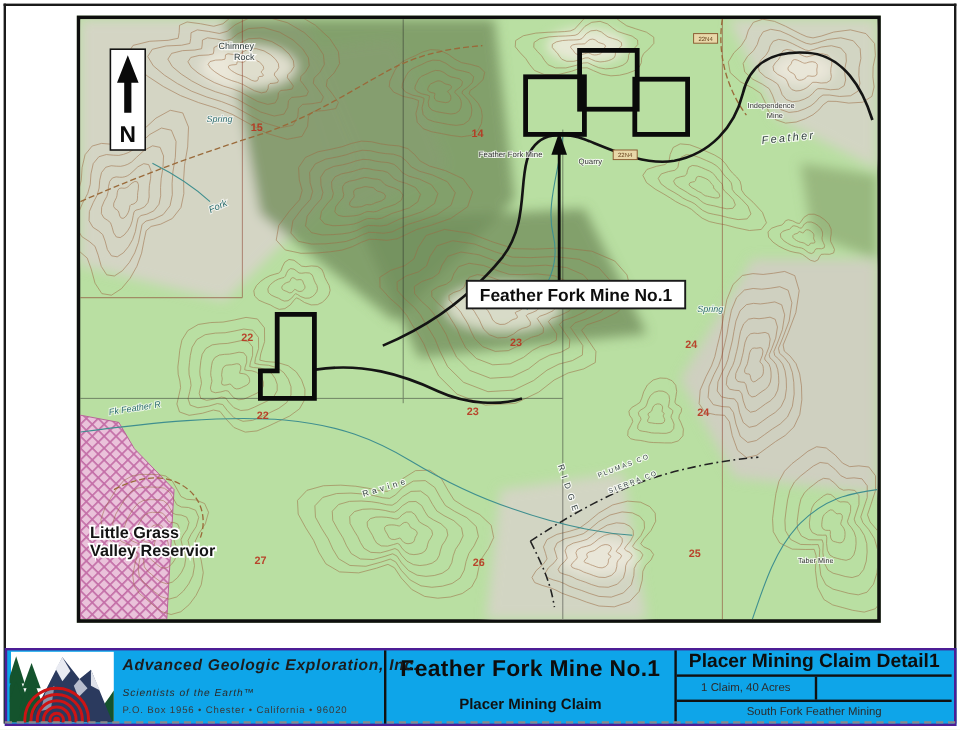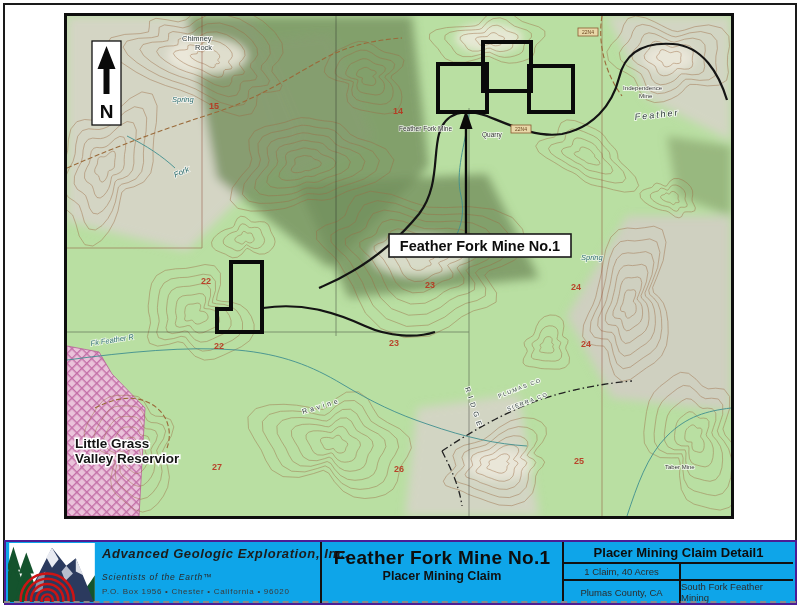--- a/index.html
+++ b/index.html
@@ -20,24 +20,24 @@
   
   .title-block{position:absolute;left:4px;top:540px;width:789px;height:61px;
     border:2px solid #4c1d95;display:flex;background:#0ea5e9;}
   .tb-left{position:relative;width:314px;box-sizing:border-box;padding:4px 4px 0 96px;}
   .tb-logo{position:absolute;left:2px;top:1px;width:88px;height:59px;}
   .company-name{font-size:13px;font-weight:bold;font-style:italic;letter-spacing:.6px;color:#1c1c1c;white-space:nowrap;}
   .company-tag{font-size:8.5px;font-style:italic;letter-spacing:.8px;color:#2a2a2a;margin-top:11px;}
   .company-addr{font-size:8px;letter-spacing:.7px;color:#3a3a3a;margin-top:4px;line-height:1.45;}
   .tb-center{width:242px;box-sizing:border-box;border-left:2px solid #111;text-align:center;padding-top:5px;}
   .tb-title{font-size:19px;font-weight:bold;color:#0d0d0d;letter-spacing:.3px;}
-  .tb-subtitle{font-size:12.5px;font-weight:bold;color:#111;margin-top:0;}
+  .tb-subtitle{font-size:12.5px;font-weight:bold;color:#111;margin-top:11px;}
   .tb-table{width:231px;box-sizing:border-box;border-left:2px solid #111;display:flex;flex-direction:column;}
   .tt-header{height:20px;border-bottom:2px solid #111;display:flex;align-items:center;justify-content:center;
-    font-size:13px;font-weight:bold;color:#0d0d0d;}
+    font-size:16px;font-weight:bold;color:#0d0d0d;}
   .tt-row{flex:1;display:flex;border-bottom:2px solid #111;}
   .tt-row:last-child{border-bottom:none;}
   .tt-cell{display:flex;align-items:center;justify-content:center;font-size:9.5px;color:#2c2c2c;}
   .tt-cell.c1{width:117px;border-right:2px solid #111;box-sizing:border-box;}
   .tt-cell.c2{flex:1;}
 </style>
 </head>
 <body>
 
 <div class="page">
@@ -303,20 +303,19 @@
       <div class="tb-title">Feather Fork Mine No.1</div>
       <div class="tb-subtitle">Placer Mining Claim</div>
     </div>
 
     <div class="tb-table">
       <div class="tt-header">Placer Mining Claim Detail1</div>
       <div class="tt-row">
         <div class="tt-cell c1">1 Claim, 40 Acres</div>
       </div>
       <div class="tt-row">
-        <div class="tt-cell c1">Plumas County, CA</div>
         <div class="tt-cell c2">South Fork Feather Mining</div>
       </div>
     </div>
   </div>
 
   <div class="bottom-dashes"></div>
 </div>
 
 </body></html>

